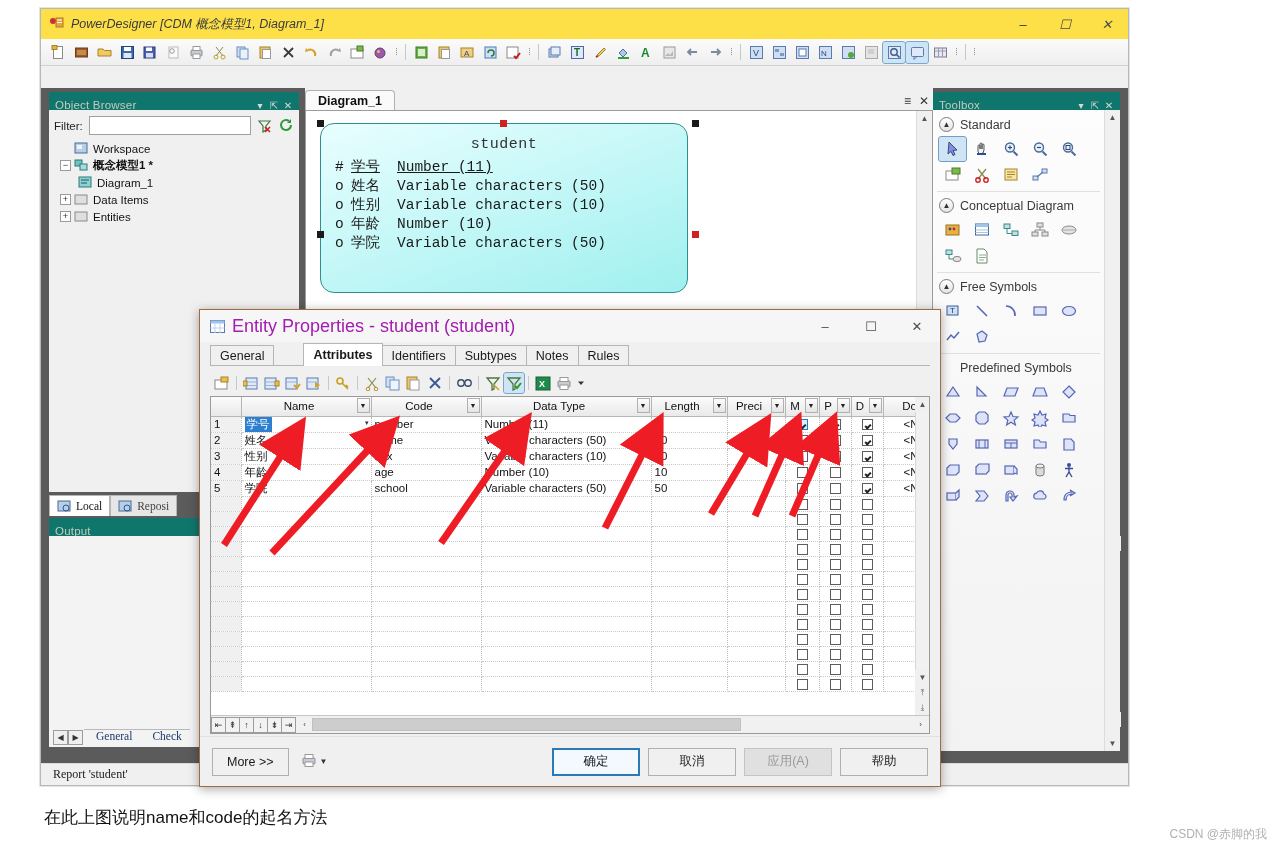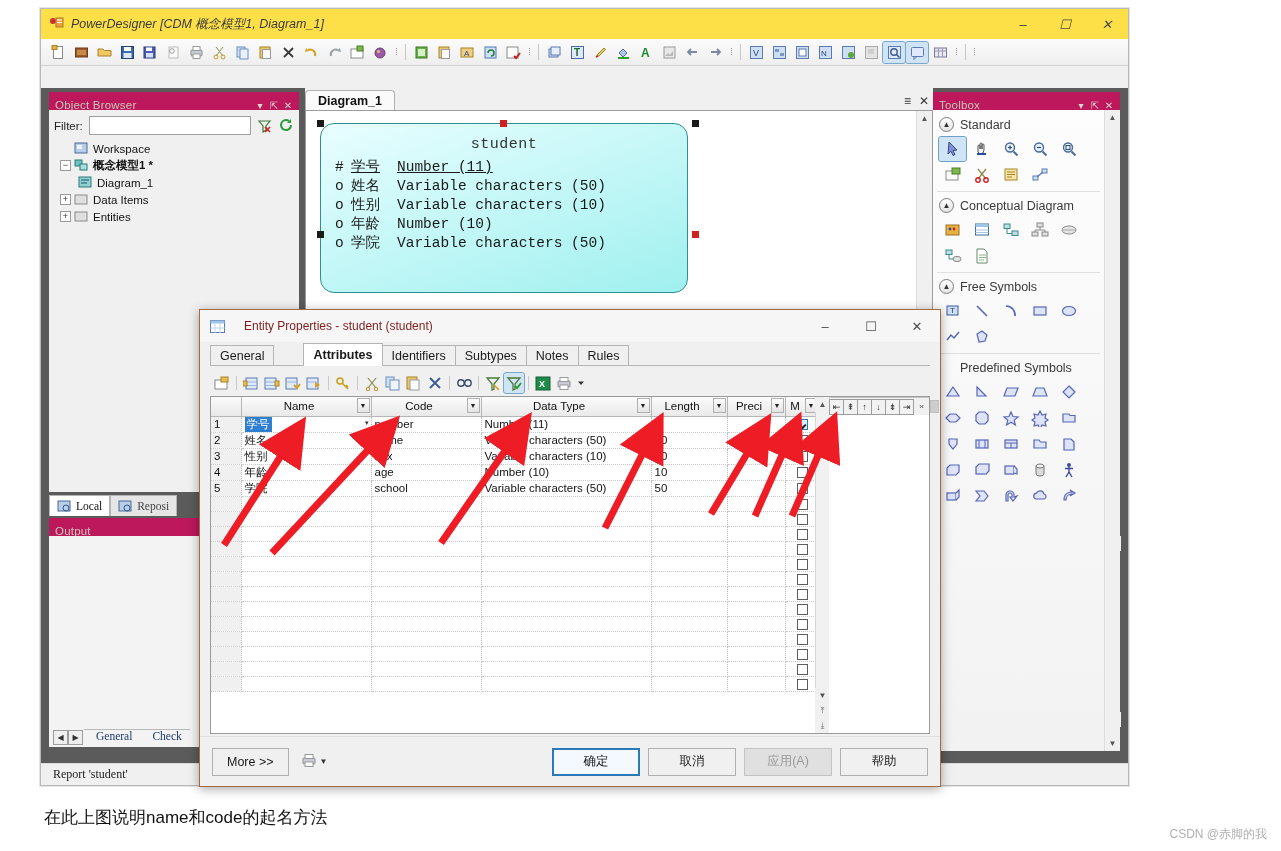--- a/index.html
+++ b/index.html
@@ -65,21 +65,21 @@
     position:absolute; left:0; right:0; top:79px; bottom:0;
     background:#5b5b5b;
   }
 
   
   #object-browser {
     position:absolute; left:8px; top:4px; width:250px; height:400px;
     background:#f0f0f0; display:flex; flex-direction:column;
   }
   .panel-caption {
-    height:18px; background:#be185d; color:#c8c8b8;
+    height:18px; background:#0f766e; color:#c8c8b8;
     display:flex;align-items:center; padding:8px 4px 0 6px;
     font-size:11.5px; letter-spacing:.2px;
   }
   .panel-caption .cap-title { flex:1; }
   .panel-caption .cap-btn { width:14px;text-align:center;color:#d9d9d0;font-size:10px;}
   .ob-body { flex:1; background:#f0f0f0; padding:6px 5px 0 5px; }
   .filter-row { display:flex; align-items:center; gap:6px; margin-bottom:5px; }
   .filter-label { font-size:11.5px; color:#222; }
   .filter-input {
     flex:1; height:19px; background:#fff; border:1px solid #a0a0a0;
@@ -202,21 +202,21 @@
   
   #dialog {
     position:absolute; left:199px; top:309px; width:742px; height:478px;
     background:#f0f0f0; border:1px solid #9f6b3f;
     box-shadow:0 2px 10px rgba(0,0,0,.35);
     display:flex; flex-direction:column;
   }
   #dlg-title { height:32px; background:#f6f6f6; display:flex; align-items:center;
                padding-left:10px; position:relative; }
   #dlg-title .dicon { width:15px;height:13px;margin-right:7px;flex:none; }
-  #dlg-title .t { font-size:12px; color:#7f1d1d;margin-left:12px; }
+  #dlg-title .t { font-size:18px; color:#a21caf; }
   .dlg-wbtns { position:absolute; right:0; top:0; display:flex; height:32px; }
   .dlg-wbtn { width:46px;height:32px;display:flex;align-items:center;justify-content:center;
               color:#4d4d4d;font-size:13px; }
 
   #dlg-tabs { height:24px; display:flex; align-items:flex-end;
               padding-left:10px; background:#f0f0f0; position:relative; }
   #dlg-tabs:after { content:""; position:absolute; left:10px; right:10px; bottom:0;
                     height:1px; background:#b5b5b5; }
   .dtabi { height:21px; padding:0 9px; display:flex; align-items:center;
            font-size:12.5px; color:#1a1a1a; border:1px solid #b5b5b5;
@@ -227,21 +227,21 @@
               display:flex;flex-direction:column; }
   #dlg-toolbar { height:26px; display:flex; align-items:center; gap:1px; padding-left:2px; }
   .dtb { width:20px;height:20px;display:flex;align-items:center;justify-content:center;
          border-radius:2px;flex:none; }
   .dtb.on { background:#cfe4f5; outline:1px solid #7aa8cc; }
   .dtb-sep { width:7px;height:18px;display:flex;align-items:center;justify-content:center;flex:none;}
   .dtb-sep i { width:1px;height:14px;background:#c9c9c9;display:block; }
 
   
   #grid-wrap { flex:1; border:1px solid #9a9a9a; background:#fff; position:relative;
-               display:flex; flex-direction:row; margin-bottom:2px; }
+               display:flex; flex-direction:column; margin-bottom:2px; }
   #grid-scroll { flex:1; position:relative; overflow:hidden; }
   table.grid { border-collapse:collapse; width:100%; table-layout:fixed;
                font-size:11.5px; color:#111; }
   table.grid th {
     background:linear-gradient(180deg,#fbfbfb,#e9e9e9);
     border:1px solid #b6b6b6; border-left:none; border-top:none;
     height:19px; font-weight:normal; font-size:11.5px; color:#111;
     padding:0; position:relative;
   }
   table.grid th .hlabel { display:block; text-align:center; padding-right:14px; }

